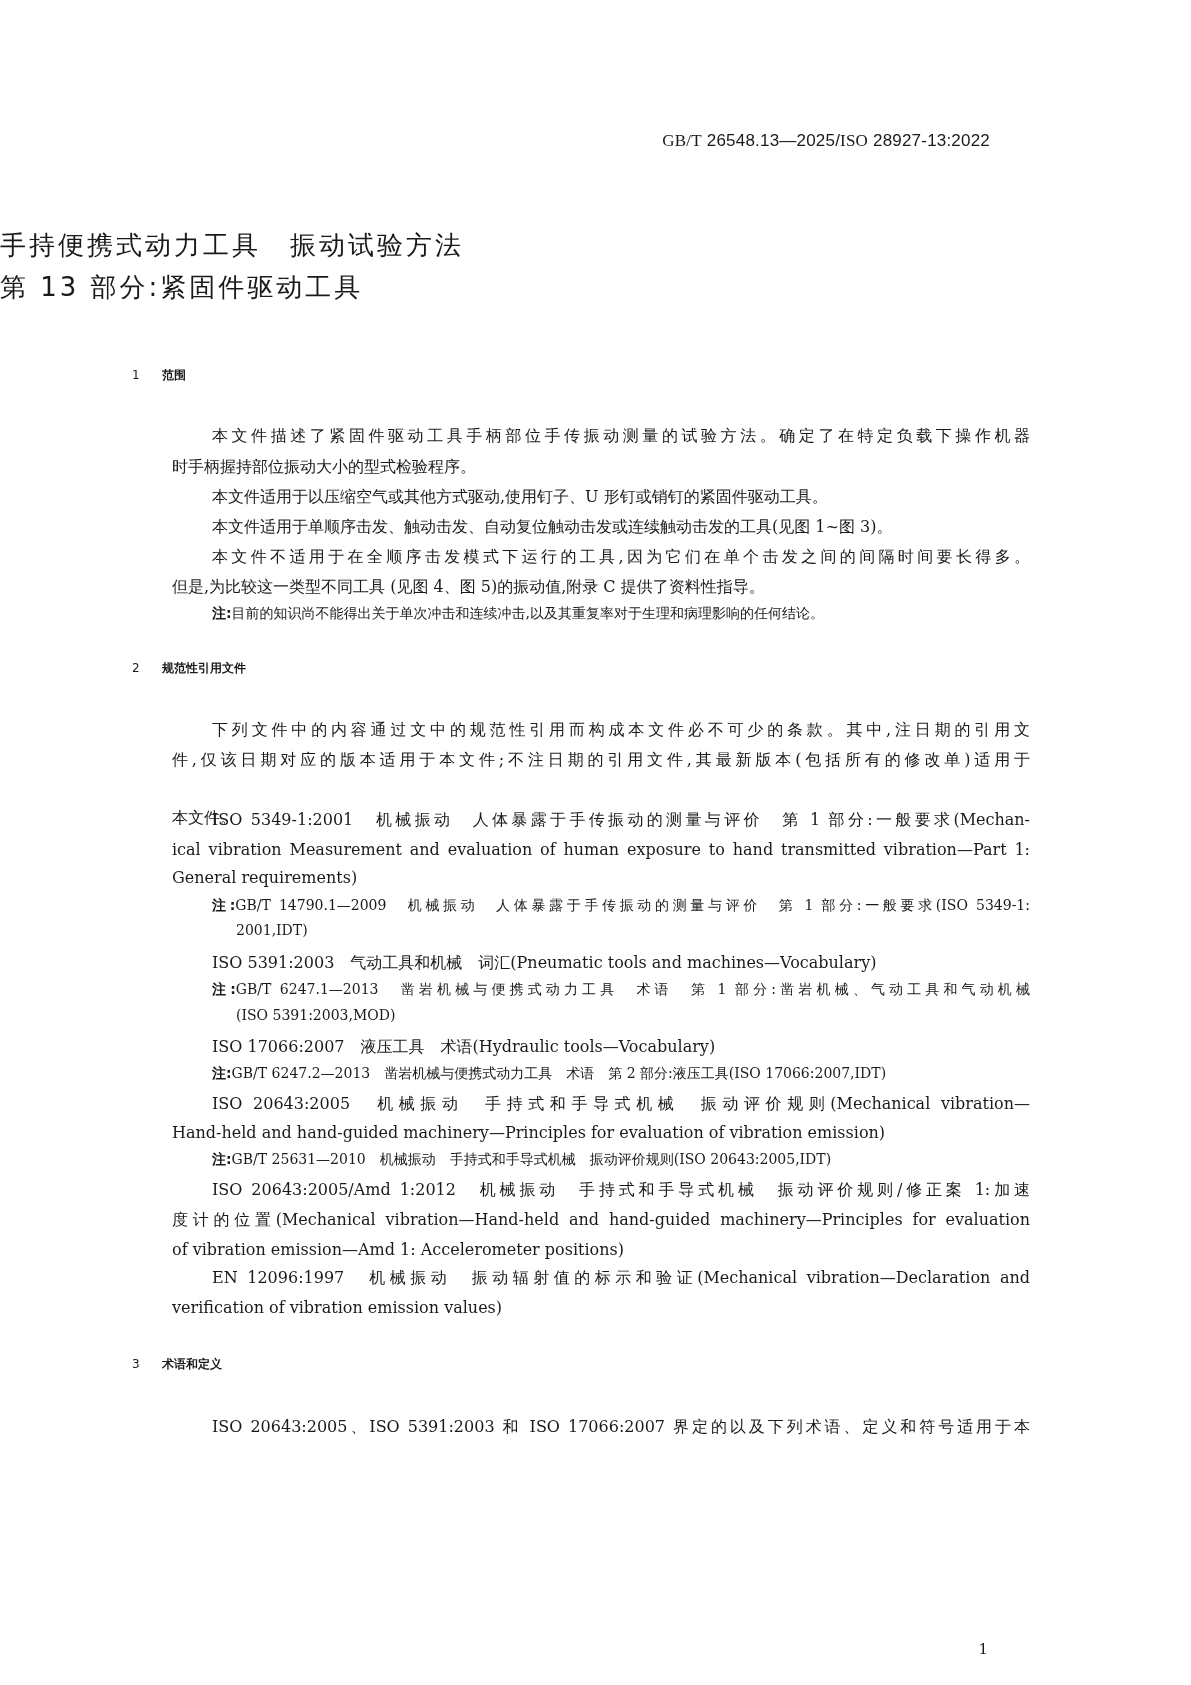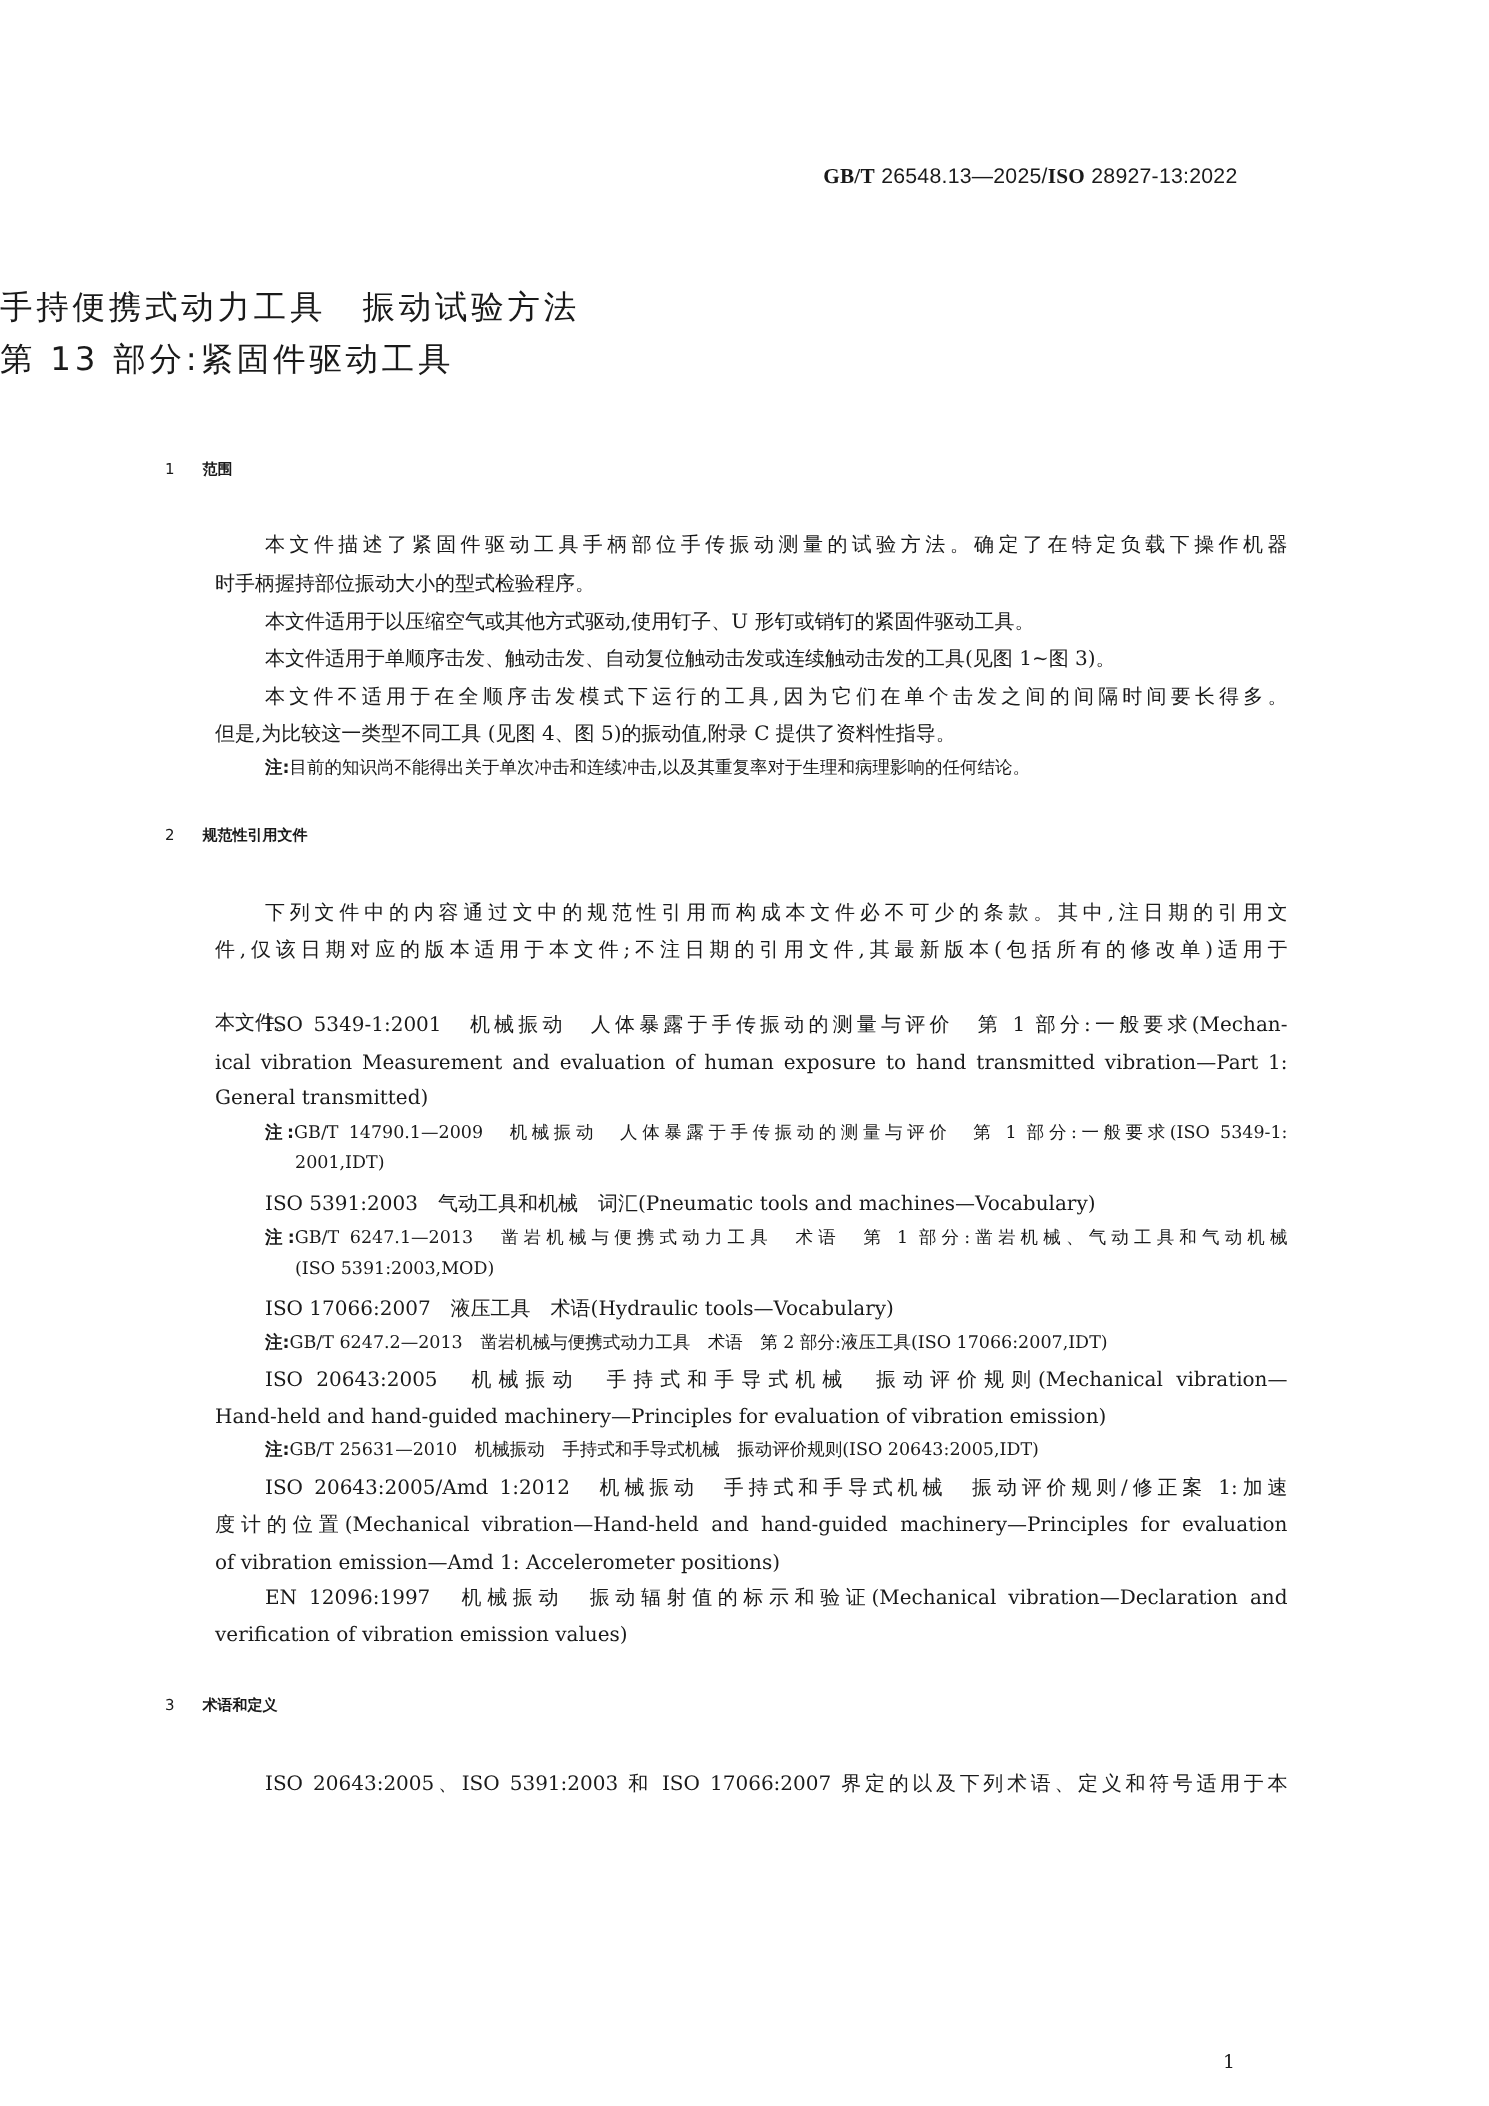--- a/index.html
+++ b/index.html
@@ -1,20 +1,20 @@
 <!DOCTYPE html>
 <html><head>
 <meta charset="utf-8">
 <style>
   html, body { margin: 0; padding: 0; background: #ffffff; }
   body { width: 1191px; height: 1685px; position: relative; overflow: hidden; color: #1a1a1a;
          font-family: "DejaVu Serif", "Liberation Serif", serif; }
   .abs { position: absolute; }
   .hdr { right: 201px; top: 131px; font-size: 17px; font-family: "Liberation Sans", "DejaVu Sans", sans-serif; letter-spacing: 0.2px; }
-  .hdr b { font-family: "Liberation Serif", serif; font-weight: bold; }
+  .hdr b { font-family: "Liberation Serif", serif; font-weight: normal; }
   .title { left: 0; width: 1191px; text-align: left; font-family: "DejaVu Sans", sans-serif; font-size: 26px; letter-spacing: 3px; }
   .sec { left: 132px; font-family: "DejaVu Sans", sans-serif; font-size: 12px; font-weight: bold; }
   .sec .num { display: inline-block; width: 30px; font-weight: normal; }
   .ind { text-indent: 40px; }
   .line { left: 132px; width: 858px; font-size: 16px; white-space: nowrap; text-align: justify; text-align-last: justify; margin-left: 40px; }
   .line.noj { text-align-last: left; }
   .note { font-size: 14px; }
   .note b { font-family: "DejaVu Sans", sans-serif; }
   .pg { right: 203px; top: 1640px; font-size: 15px; }
 </style>
@@ -42,21 +42,21 @@
 </div>
 
 <div class="abs sec" style="top:660px">
   <span class="num">2</span><span>规范性引用文件</span>
 </div>
 <div class="abs line ind" style="top:720px">下列文件中的内容通过文中的规范性引用而构成本文件必不可少的条款。其中,注日期的引用文</div>
 <div class="abs line" style="top:750px">件,仅该日期对应的版本适用于本文件;不注日期的引用文件,其最新版本(包括所有的修改单)适用于</div>
 <div class="abs line noj" style="top:808px">本文件。</div>
 <div class="abs line" style="top:810px;left:172px;width:818px">ISO 5349-1:2001　机械振动　人体暴露于手传振动的测量与评价　第 1 部分:一般要求(Mechan-</div>
 <div class="abs line" style="top:840px">ical vibration Measurement and evaluation of human exposure to hand transmitted vibration—Part 1:</div>
-<div class="abs line noj" style="top:868px">General transmitted)</div>
+<div class="abs line noj" style="top:868px">General requirements)</div>
 <div class="abs line note" style="top:897px;left:172px;width:818px">
   <b>注:</b><span>GB/T 14790.1—2009　机械振动　人体暴露于手传振动的测量与评价　第 1 部分:一般要求(ISO 5349-1:</span>
 </div>
 <div class="abs line noj note" style="top:922px;left:196px;width:794px">2001,IDT)</div>
 <div class="abs line noj" style="top:953px;left:172px;width:818px">ISO 5391:2003　气动工具和机械　词汇(Pneumatic tools and machines—Vocabulary)</div>
 <div class="abs line note" style="top:981px;left:172px;width:818px">
   <b>注:</b><span>GB/T 6247.1—2013　凿岩机械与便携式动力工具　术语　第 1 部分:凿岩机械、气动工具和气动机械</span>
 </div>
 <div class="abs line noj note" style="top:1007px;left:196px;width:794px">(ISO 5391:2003,MOD)</div>
 <div class="abs line noj" style="top:1037px;left:172px;width:818px">ISO 17066:2007　液压工具　术语(Hydraulic tools—Vocabulary)</div>

